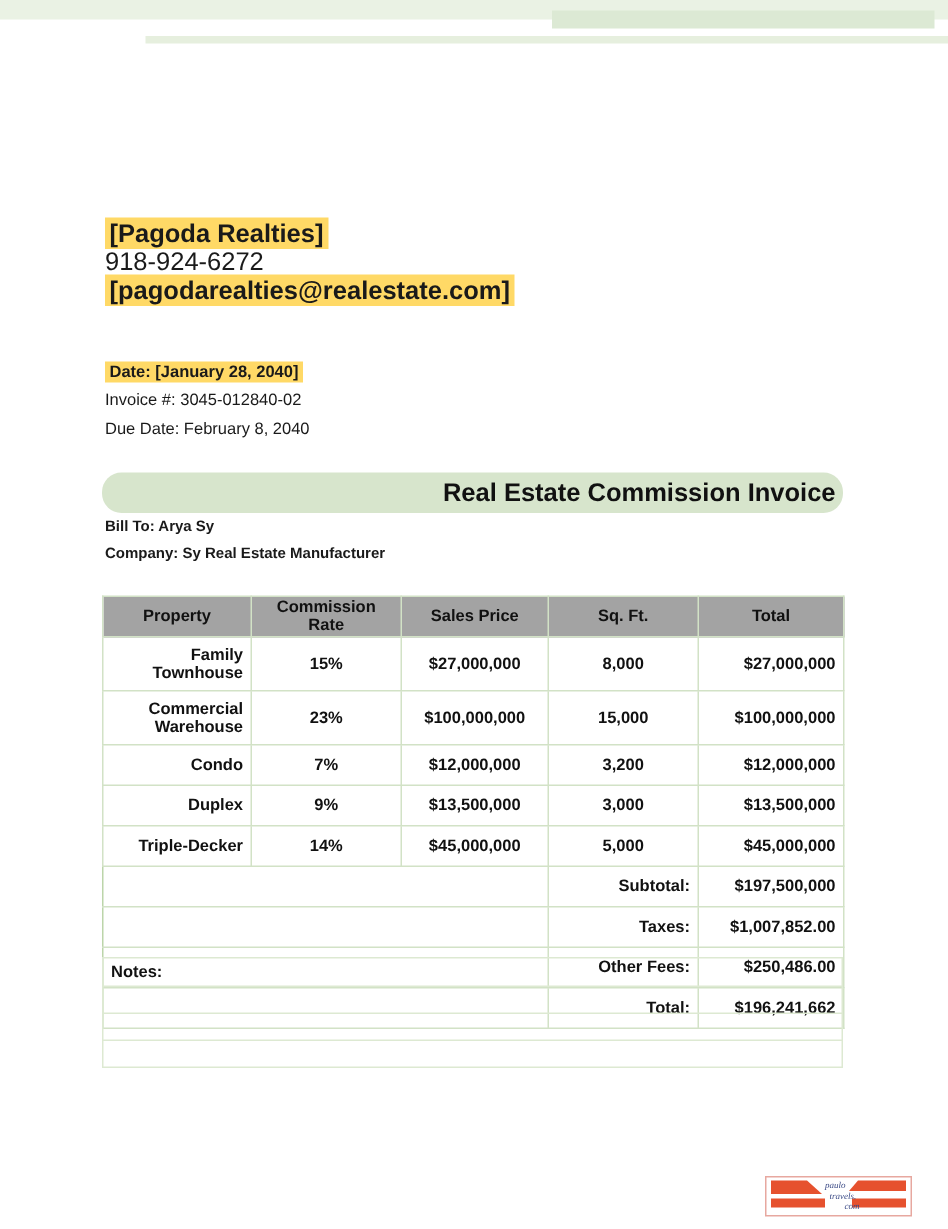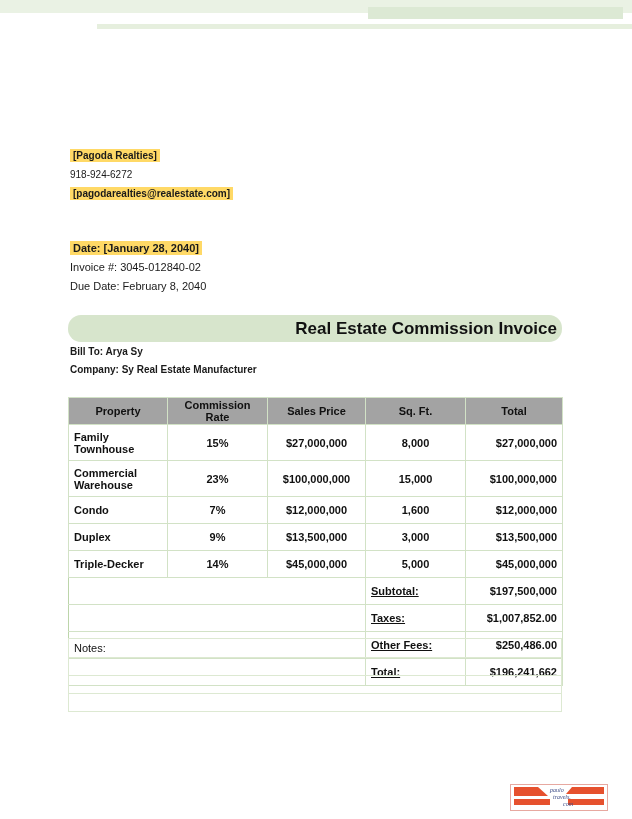--- a/index.html
+++ b/index.html
@@ -6,21 +6,21 @@
   html,body { background:#ffffff; }
   body { font-family:"Liberation Sans", sans-serif; color:#1a1a1a; }
   .page { position:relative; width:632px; height:819px; background:#ffffff; overflow:hidden; }
 
   
   .topbar-light { position:absolute; left:0; top:0; width:632px; height:13px; background:#eaf2e4; }
   .topbar-dark  { position:absolute; left:368px; top:7px; width:255px; height:12px; background:#dce9d4; }
   .topbar-line  { position:absolute; left:97px; top:24px; width:535px; height:5px; background:#e6efde; }
 
   
-  .company-block { position:absolute; left:70px; top:146px; font-size:10px; line-height:19px; }
+  .company-block { position:absolute; left:70px; top:146px; font-size:17px; line-height:19px; }
   .meta-block    { position:absolute; left:70px; top:239px; font-size:11px; line-height:19px; }
   .hl { background:#ffd966; font-weight:bold; padding:1px 3px; }
   .plain { padding:1px 0; }
 
   .title-bar { position:absolute; left:68px; top:315px; width:494px; height:27px;
                background:#d7e5cc; text-align:right;border-radius:13px; }
   .title-bar span { font-size:17px; font-weight:bold; line-height:27px; padding-right:5px; color:#111; }
 
   .billto-block { position:absolute; left:70px; top:343px; font-size:10px; line-height:18px; font-weight:bold; }
 
@@ -28,36 +28,36 @@
   .inv-table { position:absolute; left:68px; top:397px; width:494px;
                border-collapse:collapse; table-layout:fixed;
                font-size:11px; border:1px solid #bcd5aa; }
   .inv-table td, .inv-table th { border:1px solid #d2e2c6; padding:1px 5px; font-weight:bold; color:#111; }
   .inv-table th { background:#a3a3a3; height:21px; text-align:center; }
   .col-prop  { width:99px; }
   .col-rate  { width:100px; }
   .col-price { width:98px; }
   .col-sqft  { width:100px; }
   .col-total { width:97px; }
-  td.prop  { text-align:left;margin-left:32px; }
+  td.prop  { text-align:right;margin-left:32px; }
   td.rate, td.price, td.sqft { text-align:center; }
   td.total { text-align:right; }
   tr.row-tall { height:36px; }
   tr.row-std  { height:27px; }
   td.sum-spacer { border-left:1px solid #bcd5aa; }
-  td.sum-label { text-align:left;text-decoration:underline; }
+  td.sum-label { text-align:right; }
   td.sum-value { text-align:right; }
 
   
   .notes-table { position:absolute; left:68px; top:638px; width:494px;
                  border-collapse:collapse; table-layout:fixed;
                  font-size:11px; border:1px solid #c9dcba; }
   .notes-table td { border:1px solid #dde9d2; padding:1px 5px; }
   .notes-label-row { height:19px; }
-  .notes-label-row td { font-weight:normal; color:#111; }
+  .notes-label-row td { font-weight:bold; color:#111; }
   .notes-empty-row { height:18px; }
 
   
   .logo-box { position:absolute; left:510px; top:784px; width:98px; height:27px;
               background:#ffffff; border:1px solid #e7a8a0; }
   .logo-box svg { display:block; }
 </style>
 </head>
 <body>
 
@@ -117,21 +117,21 @@
         <td class="prop">Commercial Warehouse</td>
         <td class="rate">23%</td>
         <td class="price">$100,000,000</td>
         <td class="sqft">15,000</td>
         <td class="total">$100,000,000</td>
       </tr>
       <tr class="row-std">
         <td class="prop">Condo</td>
         <td class="rate">7%</td>
         <td class="price">$12,000,000</td>
-        <td class="sqft">1,600</td>
+        <td class="sqft">3,200</td>
         <td class="total">$12,000,000</td>
       </tr>
       <tr class="row-std">
         <td class="prop">Duplex</td>
         <td class="rate">9%</td>
         <td class="price">$13,500,000</td>
         <td class="sqft">3,000</td>
         <td class="total">$13,500,000</td>
       </tr>
       <tr class="row-std">

